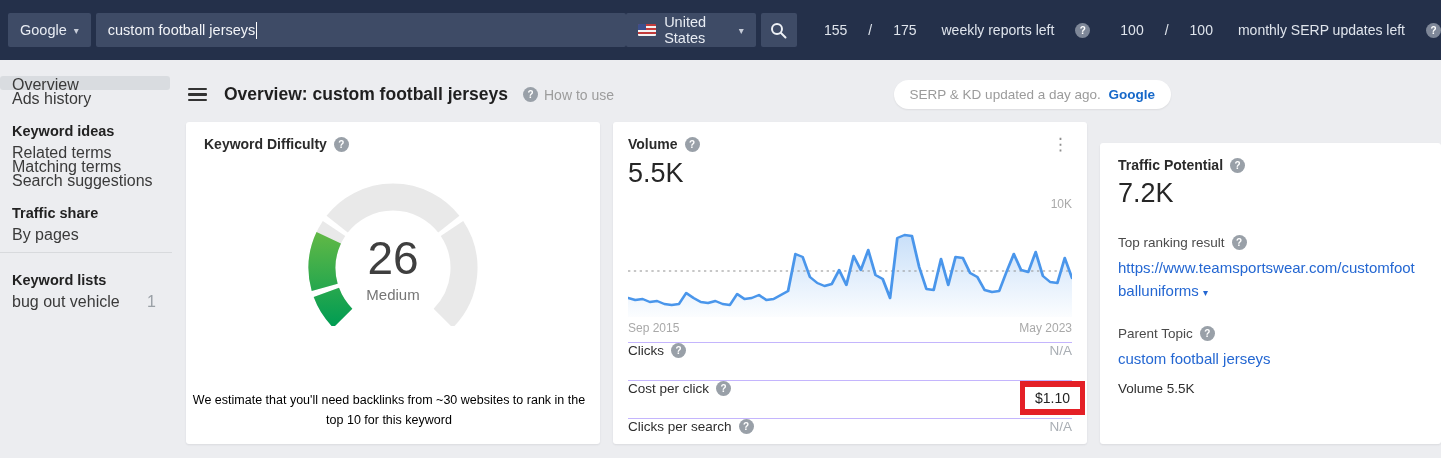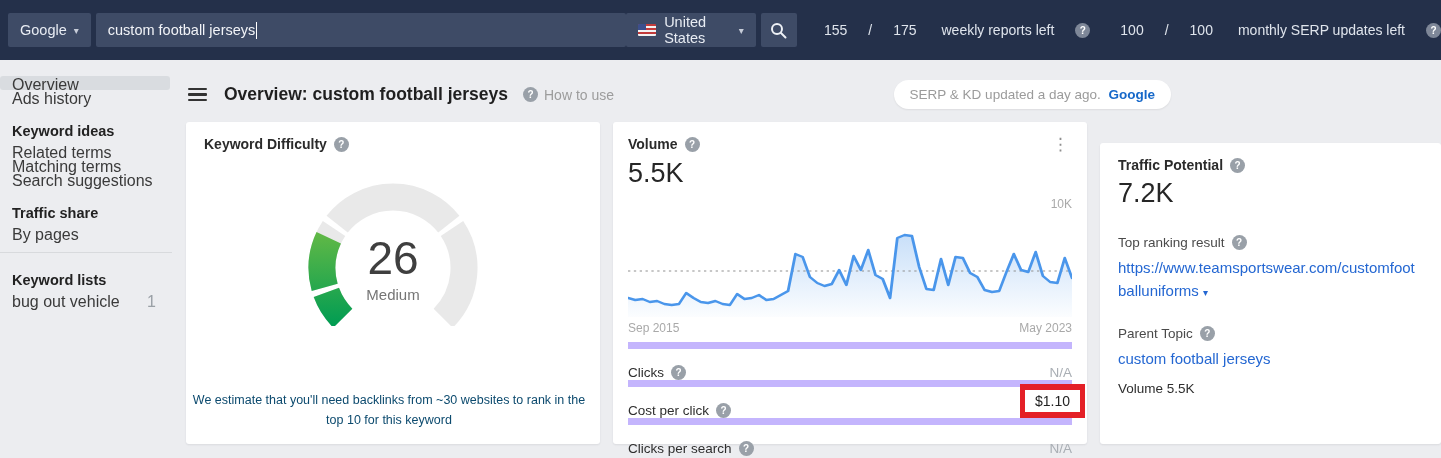--- a/index.html
+++ b/index.html
@@ -57,31 +57,31 @@
   .card-title { font-size:14px; font-weight:bold; color:#2b2b2b; display:flex; align-items:center; gap:7px; }
   .card-kd { width:414px; padding:14px 18px; }
   .card-vol { width:474px; padding:14px 15px 0; }
   .card-tp { flex:1; min-width:0; padding:14px 18px;margin-top:21px; }
 
   
   .gauge-wrap { width:190px; margin:24px auto 0; position:relative; }
   .kd-num { position:absolute; left:0; right:0; top:55px; text-align:center; font-size:46px; color:#3f3f3f; }
   .kd-label { position:absolute; left:0; right:0; top:110px; text-align:center; font-size:15px; color:#757575; }
   .kd-note { position:absolute; left:2px; right:10px; bottom:14px; text-align:center;
-             font-size:12.5px; color:#0c4a6e; line-height:1.55; }
+             font-size:12.5px; color:#000000; line-height:1.55; }
 
   
   .vol-head { display:flex; align-items:flex-start; }
   .kebab { margin-left:auto; color:#8f8f8f; font-size:17px; line-height:1; cursor:pointer; padding:0 3px; letter-spacing:0; }
   .big-val { font-size:27px; color:#262626; margin-top:5px; }
   .ymax { text-align:right; font-size:12px; color:#a9a9a9; margin-top:8px; }
   .vol-svg { display:block; width:100%; height:107px; margin-top:1px; }
   .x-labels { display:flex; justify-content:space-between; font-size:12px; color:#a9a9a9; margin:2px 0 7px;gap:42px; }
-  .vrow { display:flex; align-items:flex-end; justify-content:space-between; height:38px;
-          border-top:7px solid #c4b5fd; font-size:13.5px; }
+  .vrow { display:flex; align-items:flex-start; justify-content:space-between; height:38px;
+          border-top:1px solid #c4b5fd; font-size:13.5px; }
   .vrow .lab { color:#2e2e2e; display:flex; align-items:center; gap:7px; }
   .vrow .val { color:#2e2e2e; }
   .vrow .val.na { color:#a9aeb4; }
   .red-note { background:#e42027; padding:6px 5px; display:inline-block; margin-right:-13px; }
   .red-note .inner { background:#fff; color:#232323; font-size:14px; padding:3px 10px; display:inline-block; }
 
   
   .sect-label { display:flex; align-items:center; gap:7px; font-size:13.5px; color:#4a4a4a; }
   .tp-link { color:#2467d2; font-size:15px; line-height:1.5; margin-top:7px; word-break:break-all;
              cursor:pointer; width:372px; max-width:100%; }

